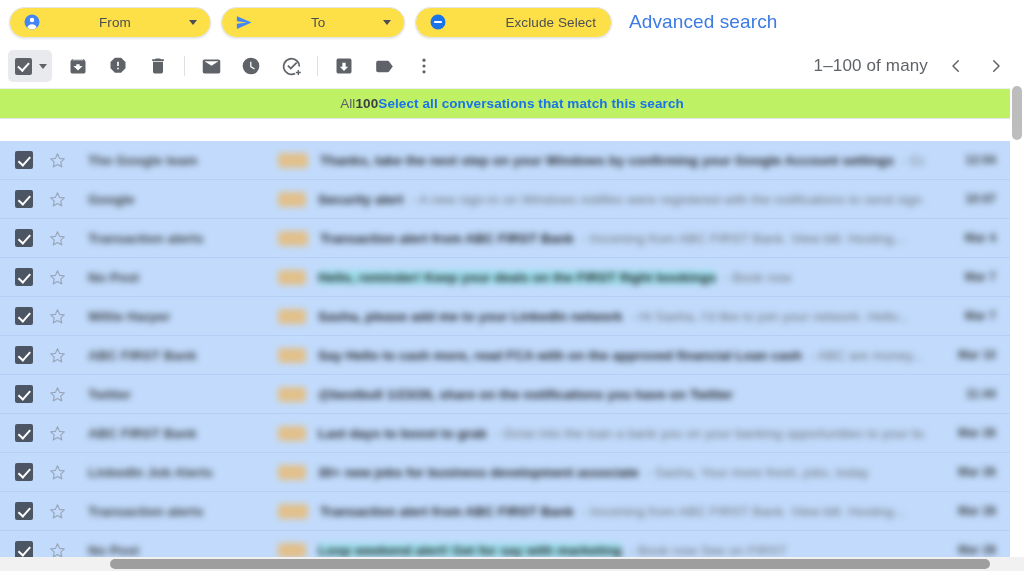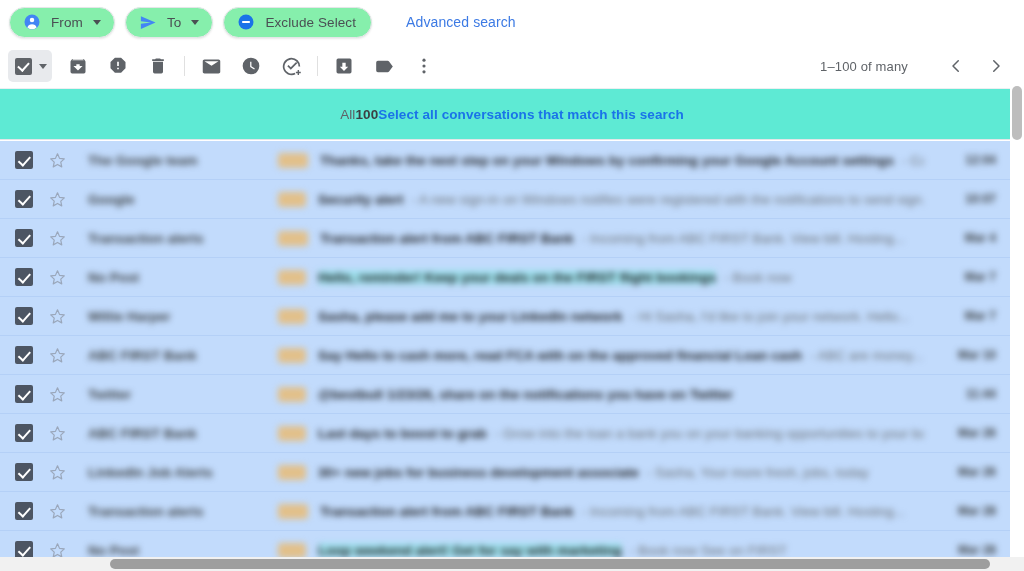--- a/index.html
+++ b/index.html
@@ -18,43 +18,44 @@
     height: 44px; padding: 0 9px;
     gap: 10px;
     background: #fff;
   }
   .chip {
     display: flex; align-items: center;
     height: 31px;
     padding: 0 13px;
     border: 1px solid #e4e6e8;
     border-radius: 16px;
-    background: #86efac;
+    background: #fde047;
     box-shadow: 0 1px 2px rgba(60,64,67,.12);
     cursor: pointer;
     white-space: nowrap;
+    gap: 48px;
   }
   .chip-label {
     font-size: 13.5px;
     color: #4a4f53;
     letter-spacing: .1px;
     margin: 0 2px;
   }
   .chip-ico { width: 18px; height: 18px; margin-right: 8px; flex: none;
               display:flex; align-items:center; justify-content:center; }
   .caret {
     width: 0; height: 0; margin-left: 8px;
     border-left: 4.5px solid transparent;
     border-right: 4.5px solid transparent;
     border-top: 5px solid #4a4f53;
     flex: none;
   }
   .adv-link {
-    font-size: 14px; color: #3c7ae4; cursor: pointer;
-    margin-left: 24px; letter-spacing: .1px;
+    font-size: 19px; color: #3c7ae4; cursor: pointer;
+    margin-left: 7px; letter-spacing: .1px;
   }
 
   
   .toolbar {
     display: flex; align-items: center;
     height: 44px; padding: 0 8px;
     background: #fff;
     position: relative;
   }
   .selectall {
@@ -82,28 +83,28 @@
   .tb-btn {
     width: 40px; height: 40px; border-radius: 50%;
     display: flex; align-items: center; justify-content: center;
     cursor: pointer; flex: none;
   }
   .tb-sep { width: 1px; height: 20px; background: #e0e0e0; margin: 0 6px; flex:none; }
   .pager {
     position: absolute; right: 10px; top: 0; height: 44px;
     display: flex; align-items: center; gap: 4px;
   }
-  .pager-text { font-size: 13px; color: #5f6368; letter-spacing: .15px; margin-right: 26px; }
+  .pager-text { font-size: 17px; color: #5f6368; letter-spacing: .15px; margin-right: 6px; }
   .pg-btn { width: 36px; height: 36px; border-radius: 50%;
             display:flex; align-items:center; justify-content:center; cursor:pointer; }
 
   
   .banner {
-    height: 52px;
-    background: #5eead4;
+    height: 31px;
+    background: #bef264;
     border-top: 1px solid #eceff1;
     border-bottom: 1px solid #e3e6e8;
     display: flex; align-items: center; justify-content: center;
     font-size: 13.5px; color: #5f6368;
     letter-spacing: .1px;
     text-align: right;
   }
   .banner b { color: #3c4043; font-weight: 700; }
   .banner .selectall-link {
     color: #1a73e8; font-weight: 700; cursor: pointer;

